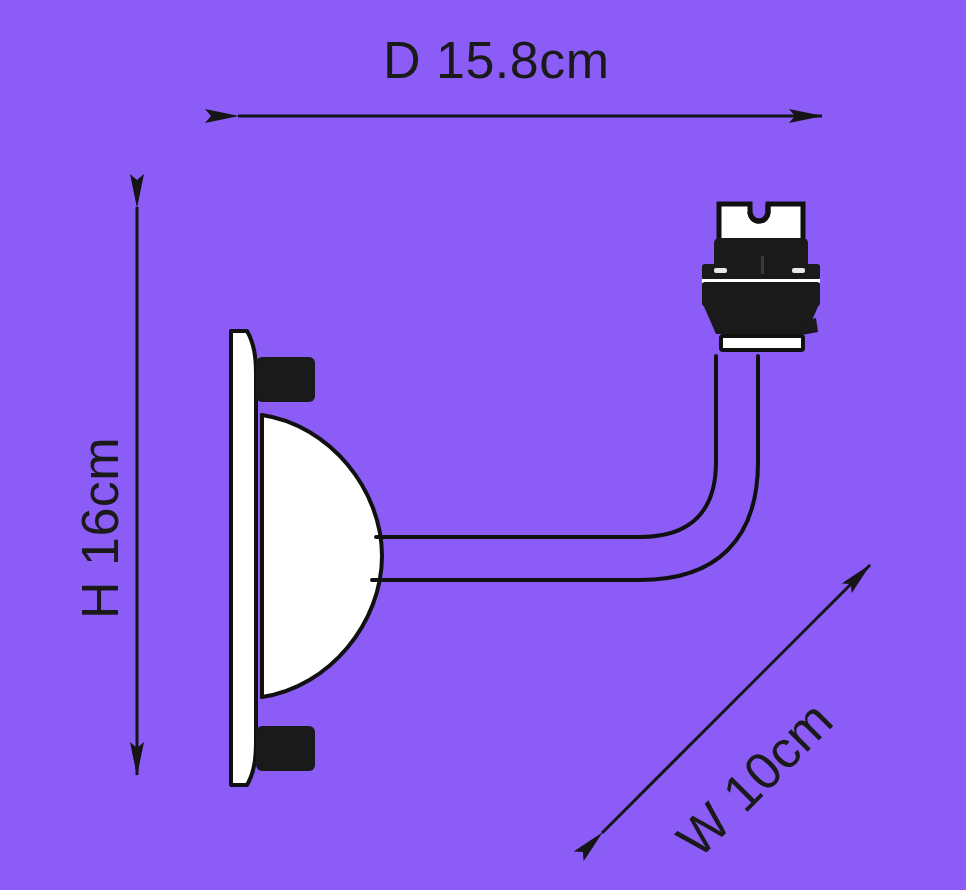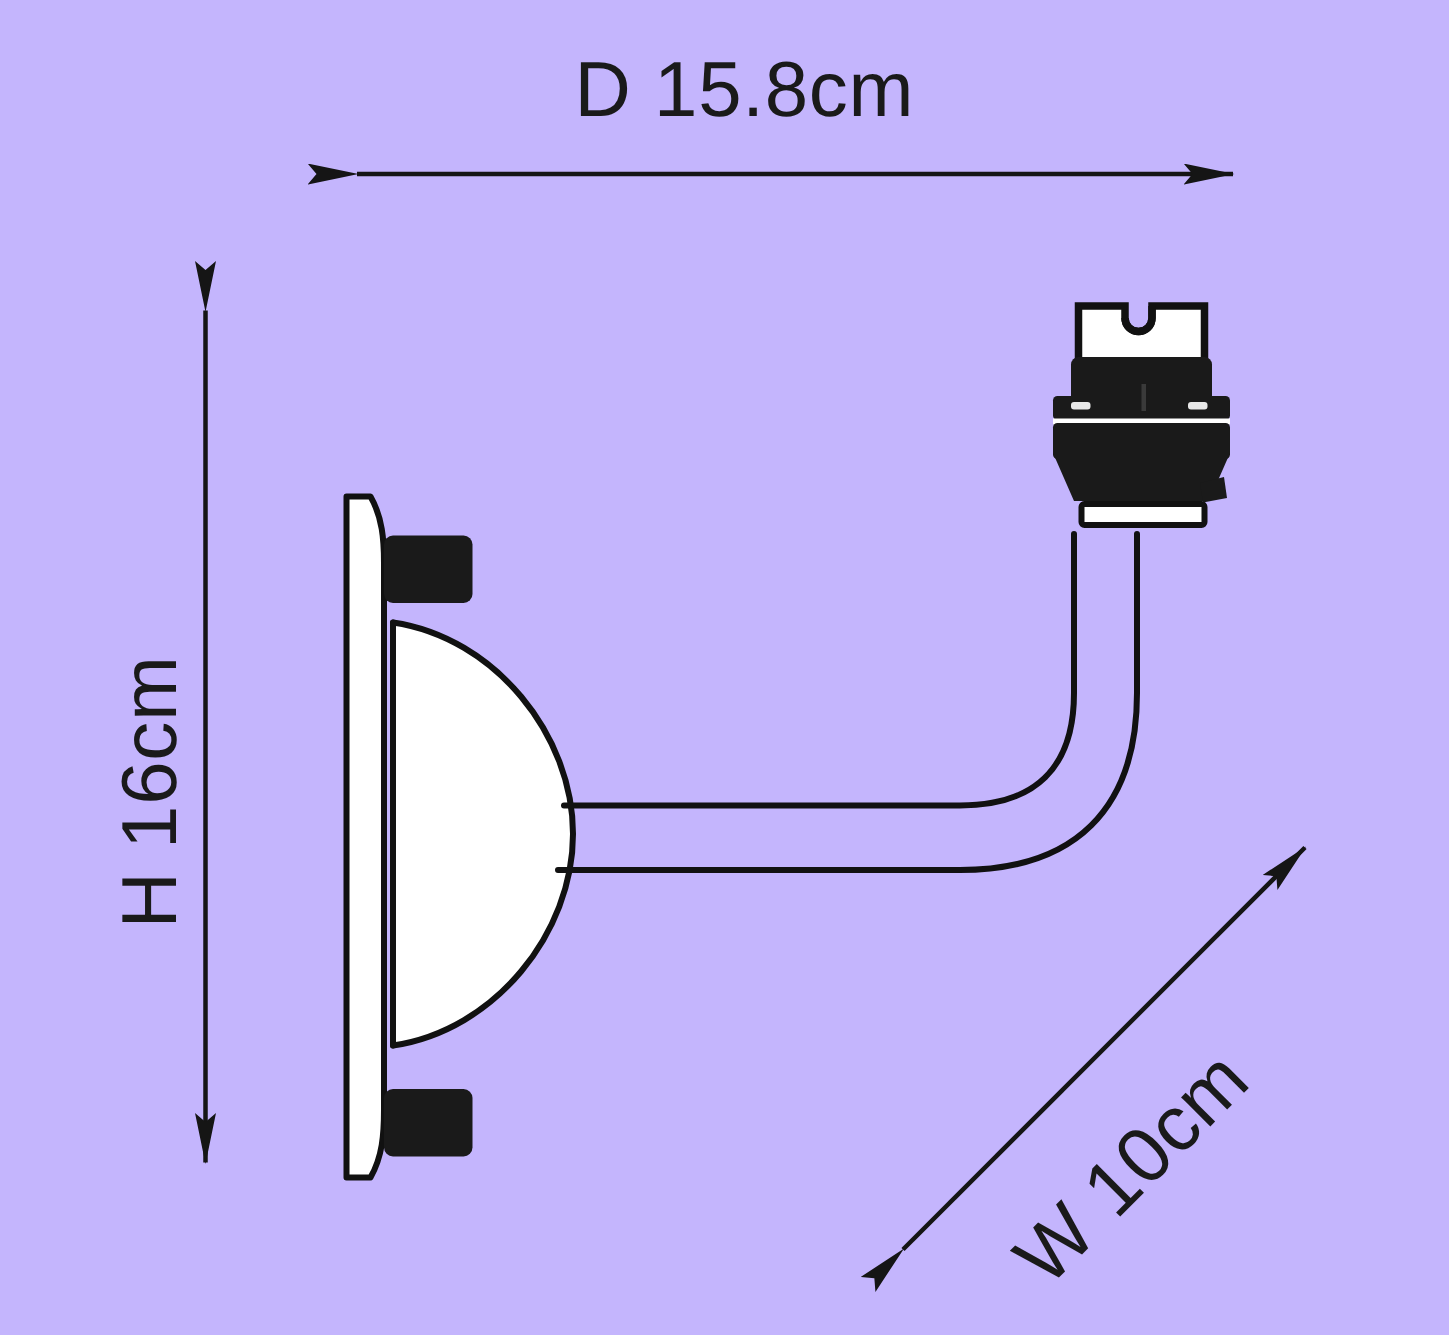--- a/index.html
+++ b/index.html
@@ -4,21 +4,21 @@
 <style>
   html, body {
     margin: 0;
     padding: 0;
     background: #ffffff;
   }
   #page {
     position: relative;
     width: 966px;
     height: 890px;
-    background: #c4b5fd;
+    background: #8b5cf6;
     overflow: hidden;
     font-family: "Liberation Sans", sans-serif;
   }
   #drawing {
     position: absolute;
     left: 0;
     top: 0;
     width: 966px;
     height: 890px;
   }

